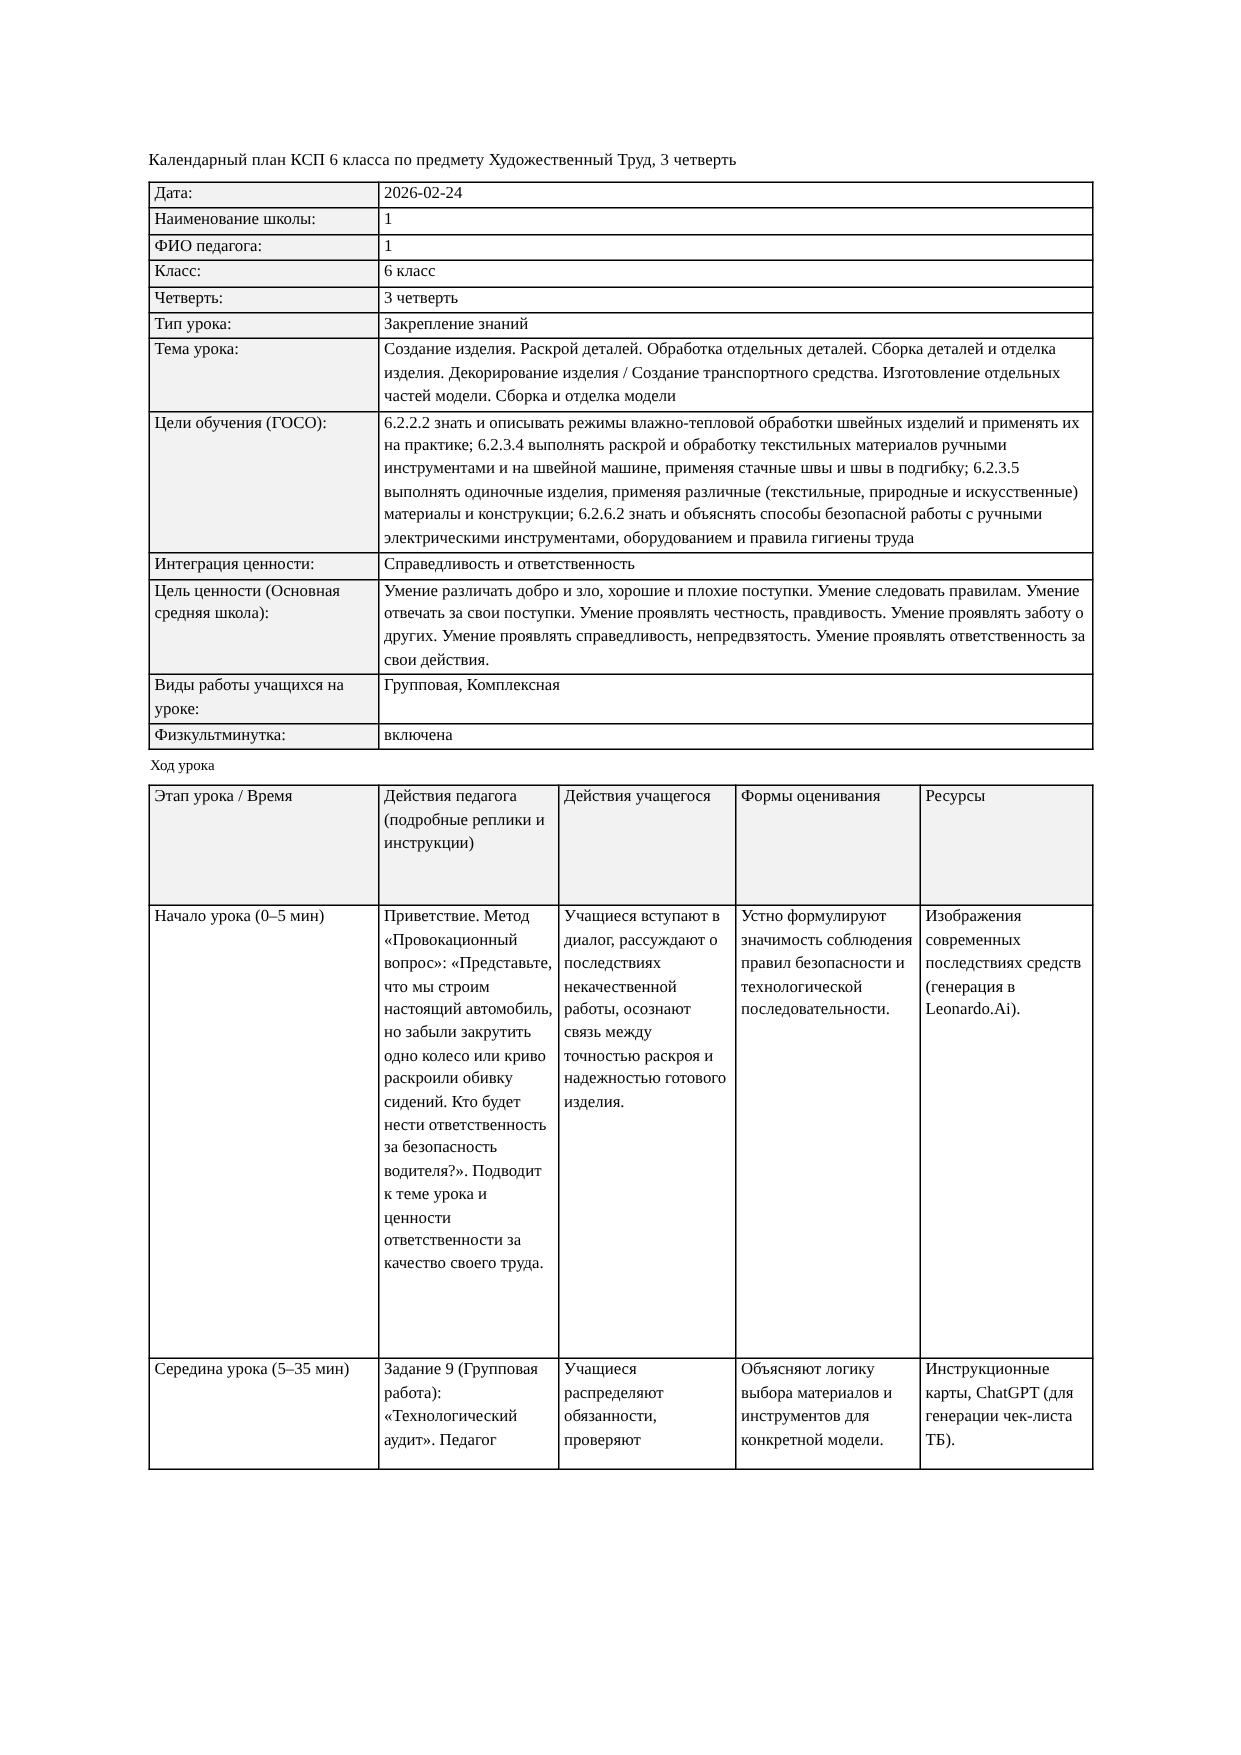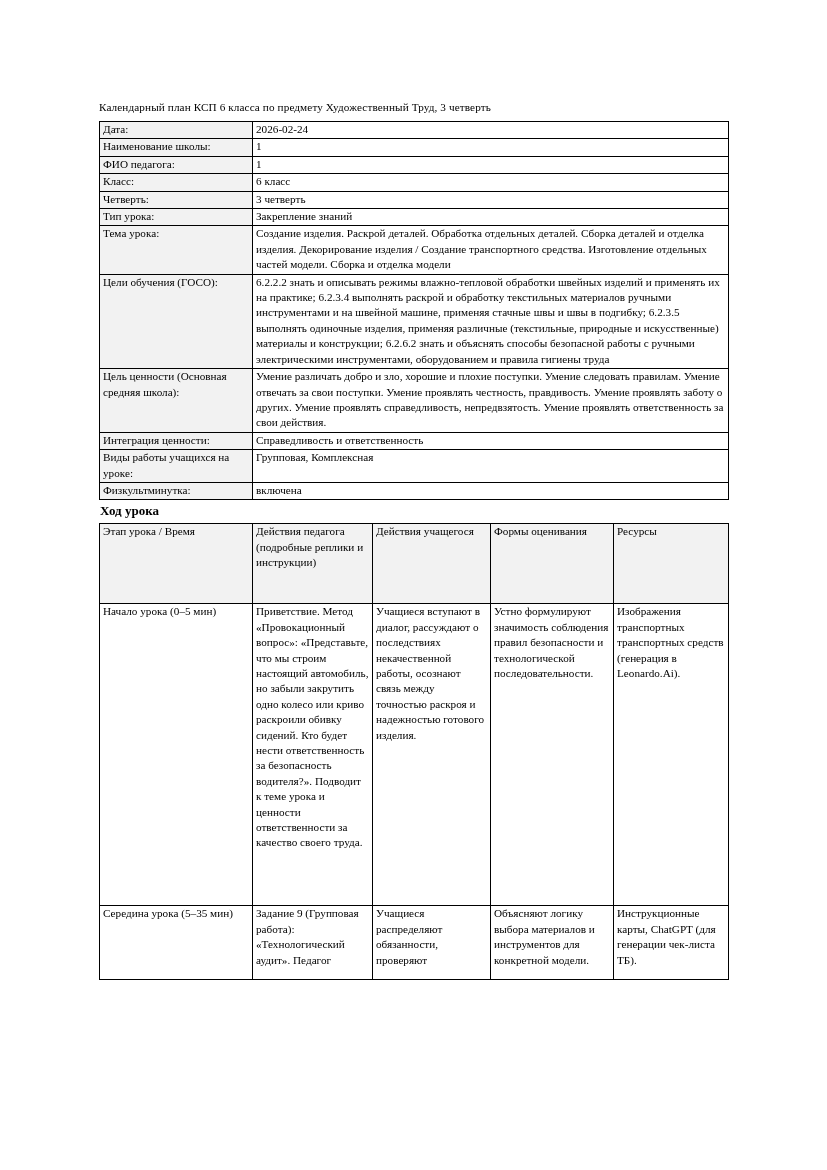--- a/index.html
+++ b/index.html
@@ -25,24 +25,23 @@
     overflow: hidden;
   }
   .doc-title {
     font-size: 11.2px;
     line-height: 14px;
     margin: 0 0 7px 0;
     white-space: nowrap;
     letter-spacing: 0.01em;
   }
   .section-caption {
-    font-size: 13px;
+    font-size: 10px;
     line-height: 14px;
     margin: 4px 0 5px 1px;
-    font-weight: bold;
   }
   table.doc-table {
     border-collapse: collapse;
     table-layout: fixed;
     width: 629px;
     font-size: 11.2px;
     line-height: 15.4px;
   }
   table.doc-table td,
   table.doc-table th {
@@ -121,26 +120,26 @@
       </tr>
       <tr>
         <td class="label-cell">Тема урока:</td>
         <td class="value-cell">Создание изделия. Раскрой деталей. Обработка отдельных деталей. Сборка деталей и отделка изделия. Декорирование изделия / Создание транспортного средства. Изготовление отдельных частей модели. Сборка и отделка модели</td>
       </tr>
       <tr>
         <td class="label-cell">Цели обучения (ГОСО):</td>
         <td class="value-cell">6.2.2.2 знать и описывать режимы влажно-тепловой обработки швейных изделий и применять их на практике; 6.2.3.4 выполнять раскрой и обработку текстильных материалов ручными инструментами и на швейной машине, применяя стачные швы и швы в подгибку; 6.2.3.5 выполнять одиночные изделия, применяя различные (текстильные, природные и искусственные) материалы и конструкции; 6.2.6.2 знать и объяснять способы безопасной работы с ручными электрическими инструментами, оборудованием и правила гигиены труда</td>
       </tr>
       <tr>
+        <td class="label-cell">Интеграция ценности:</td>
+        <td class="value-cell">Справедливость и ответственность</td>
+      </tr>
+      <tr>
         <td class="label-cell">Цель ценности (Основная средняя школа):</td>
         <td class="value-cell">Умение различать добро и зло, хорошие и плохие поступки. Умение следовать правилам. Умение отвечать за свои поступки. Умение проявлять честность, правдивость. Умение проявлять заботу о других. Умение проявлять справедливость, непредвзятость. Умение проявлять ответственность за свои действия.</td>
-      </tr>
-      <tr>
-        <td class="label-cell">Интеграция ценности:</td>
-        <td class="value-cell">Справедливость и ответственность</td>
       </tr>
       <tr>
         <td class="label-cell">Виды работы учащихся на уроке:</td>
         <td class="value-cell">Групповая, Комплексная</td>
       </tr>
       <tr>
         <td class="label-cell">Физкультминутка:</td>
         <td class="value-cell">включена</td>
       </tr>
     </tbody>
@@ -164,21 +163,21 @@
         <td>Формы оценивания</td>
         <td>Ресурсы</td>
       </tr>
     </thead>
     <tbody>
       <tr class="row-start">
         <td>Начало урока (0–5 мин)</td>
         <td>Приветствие. Метод «Провокационный вопрос»: «Представьте, что мы строим настоящий автомобиль, но забыли закрутить одно колесо или криво раскроили обивку сидений. Кто будет нести ответственность за безопасность водителя?». Подводит к теме урока и ценности ответственности за качество своего труда.</td>
         <td>Учащиеся вступают в диалог, рассуждают о последствиях некачественной работы, осознают связь между точностью раскроя и надежностью готового изделия.</td>
         <td>Устно формулируют значимость соблюдения правил безопасности и технологической последовательности.</td>
-        <td>Изображения транспортных транспортных средств (генерация в Leonardo.Ai).</td>
+        <td>Изображения современных последствиях средств (генерация в Leonardo.Ai).</td>
       </tr>
       <tr class="row-middle">
         <td>Середина урока (5–35 мин)</td>
         <td>Задание 9 (Групповая работа): «Технологический аудит». Педагог</td>
         <td>Учащиеся распределяют обязанности, проверяют</td>
         <td>Объясняют логику выбора материалов и инструментов для конкретной модели.</td>
         <td>Инструкционные карты, ChatGPT (для генерации чек-листа ТБ).</td>
       </tr>
     </tbody>
   </table>

